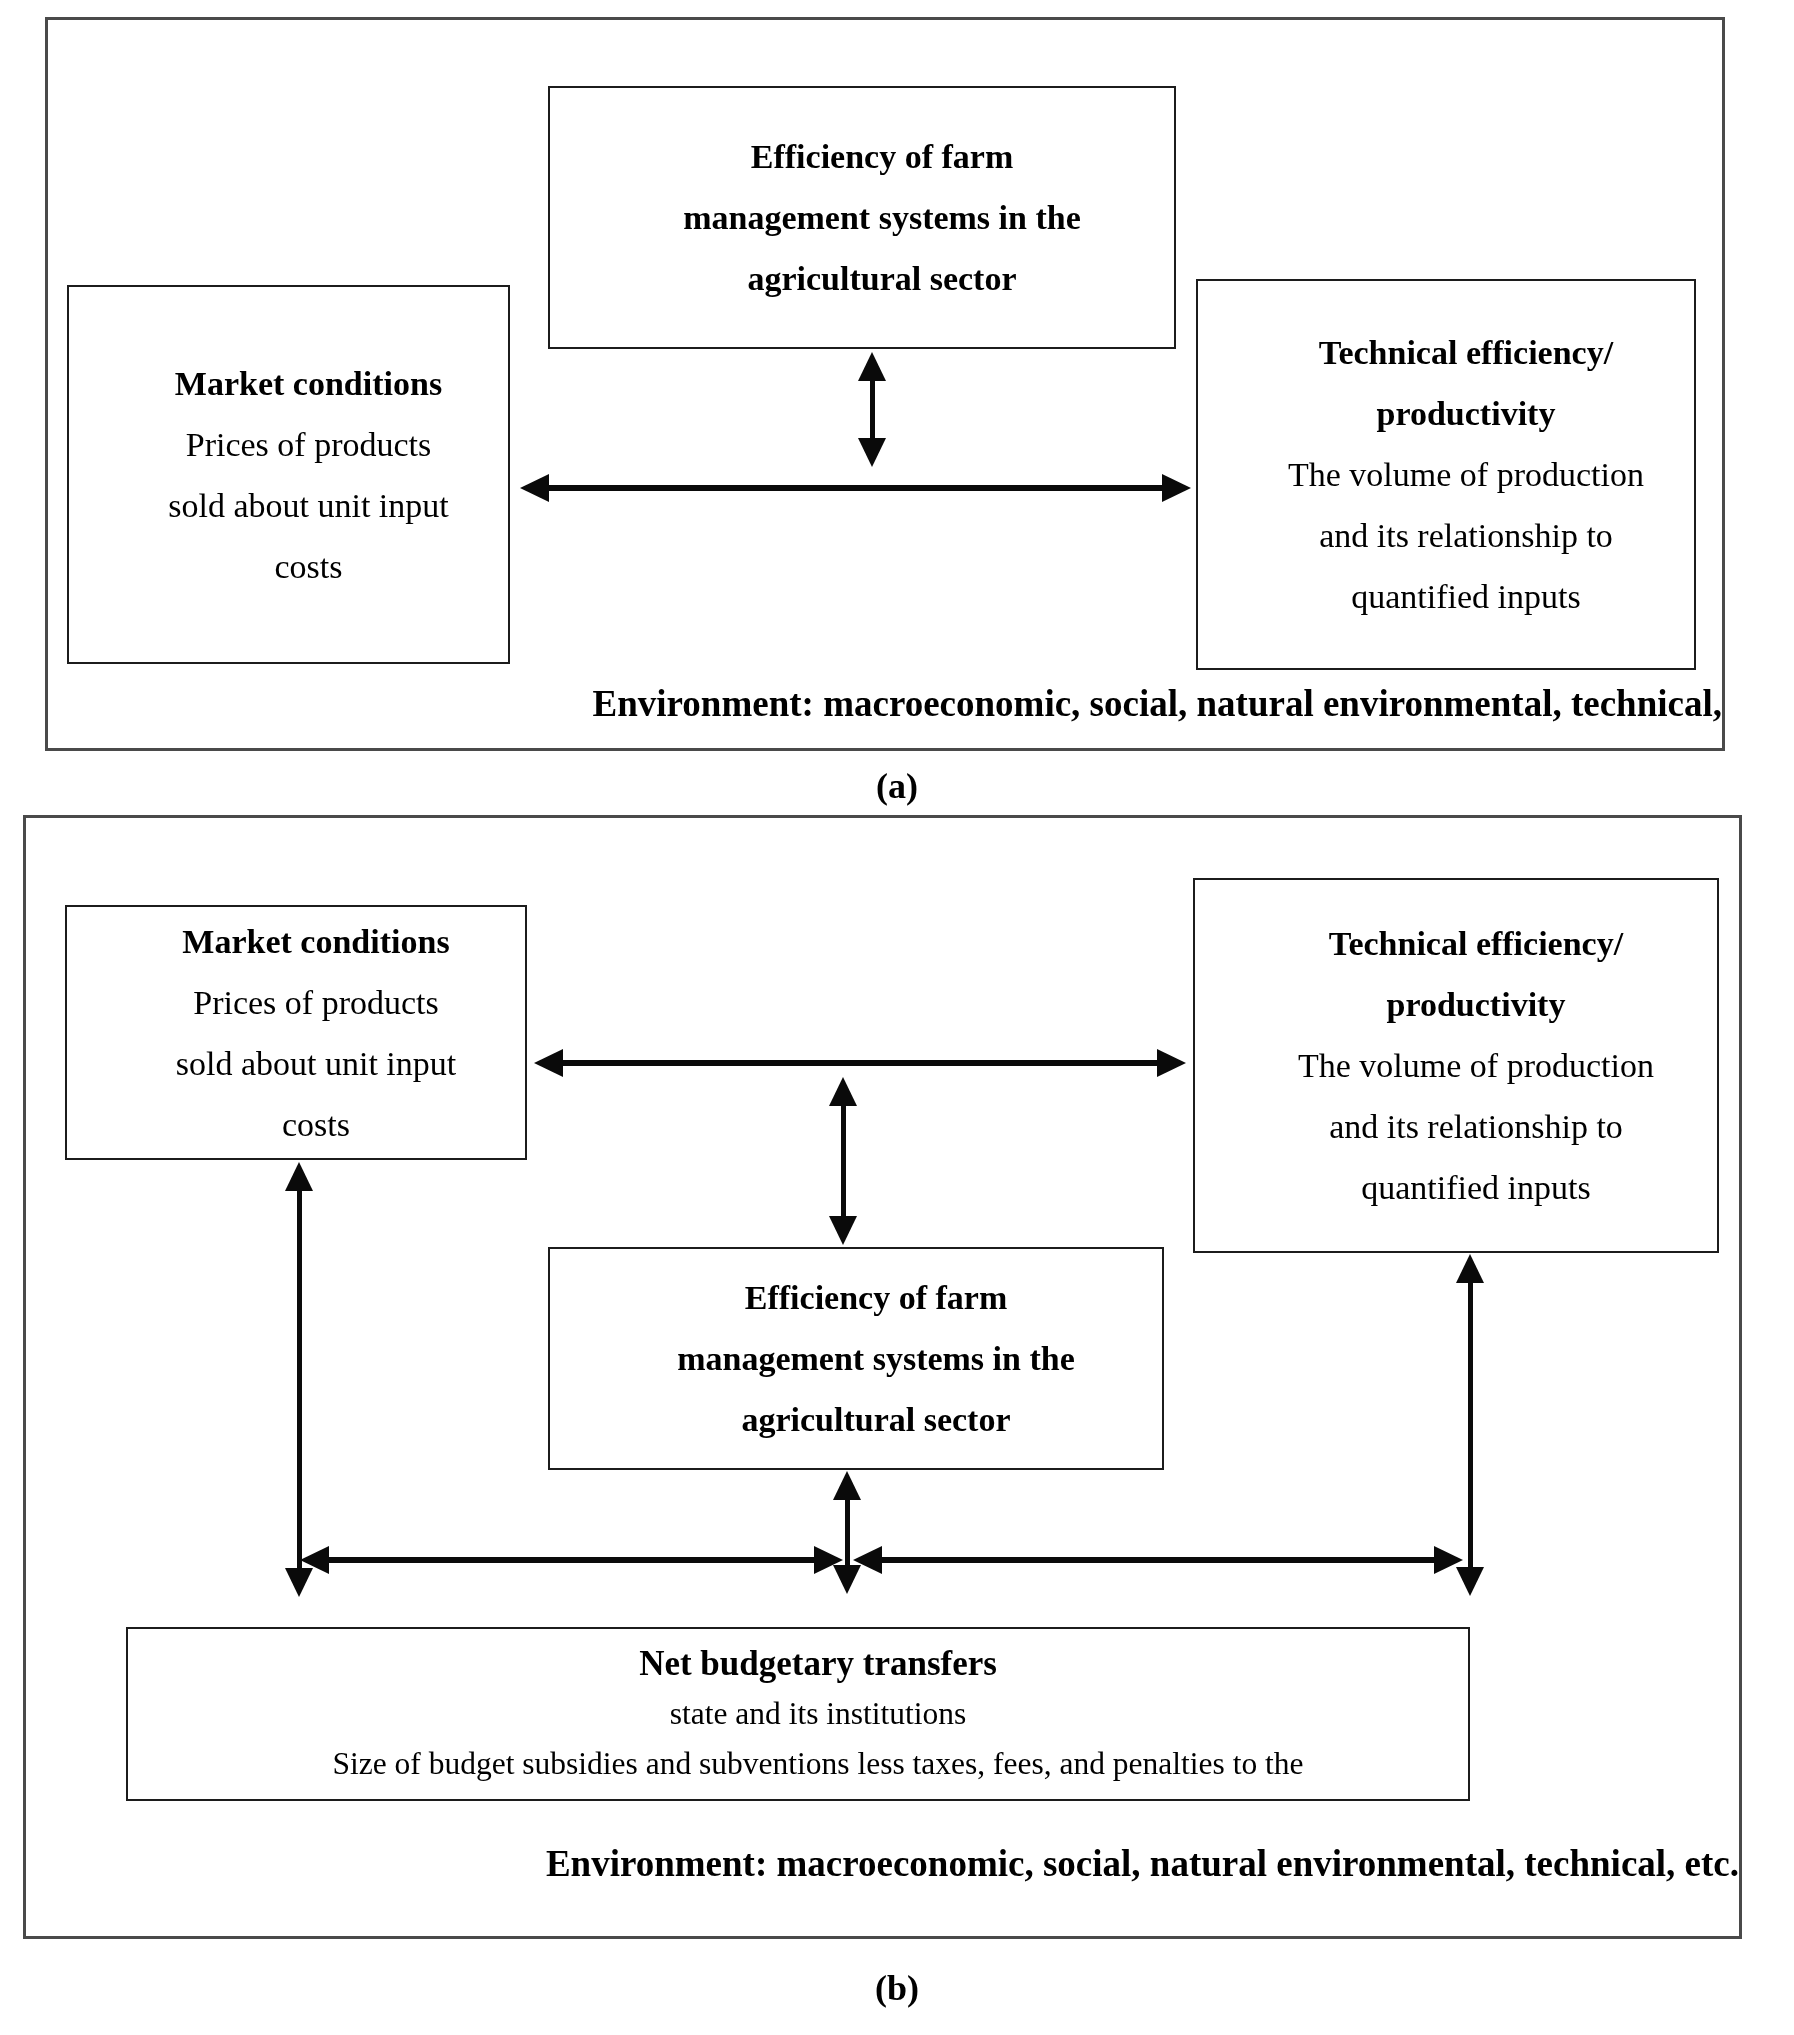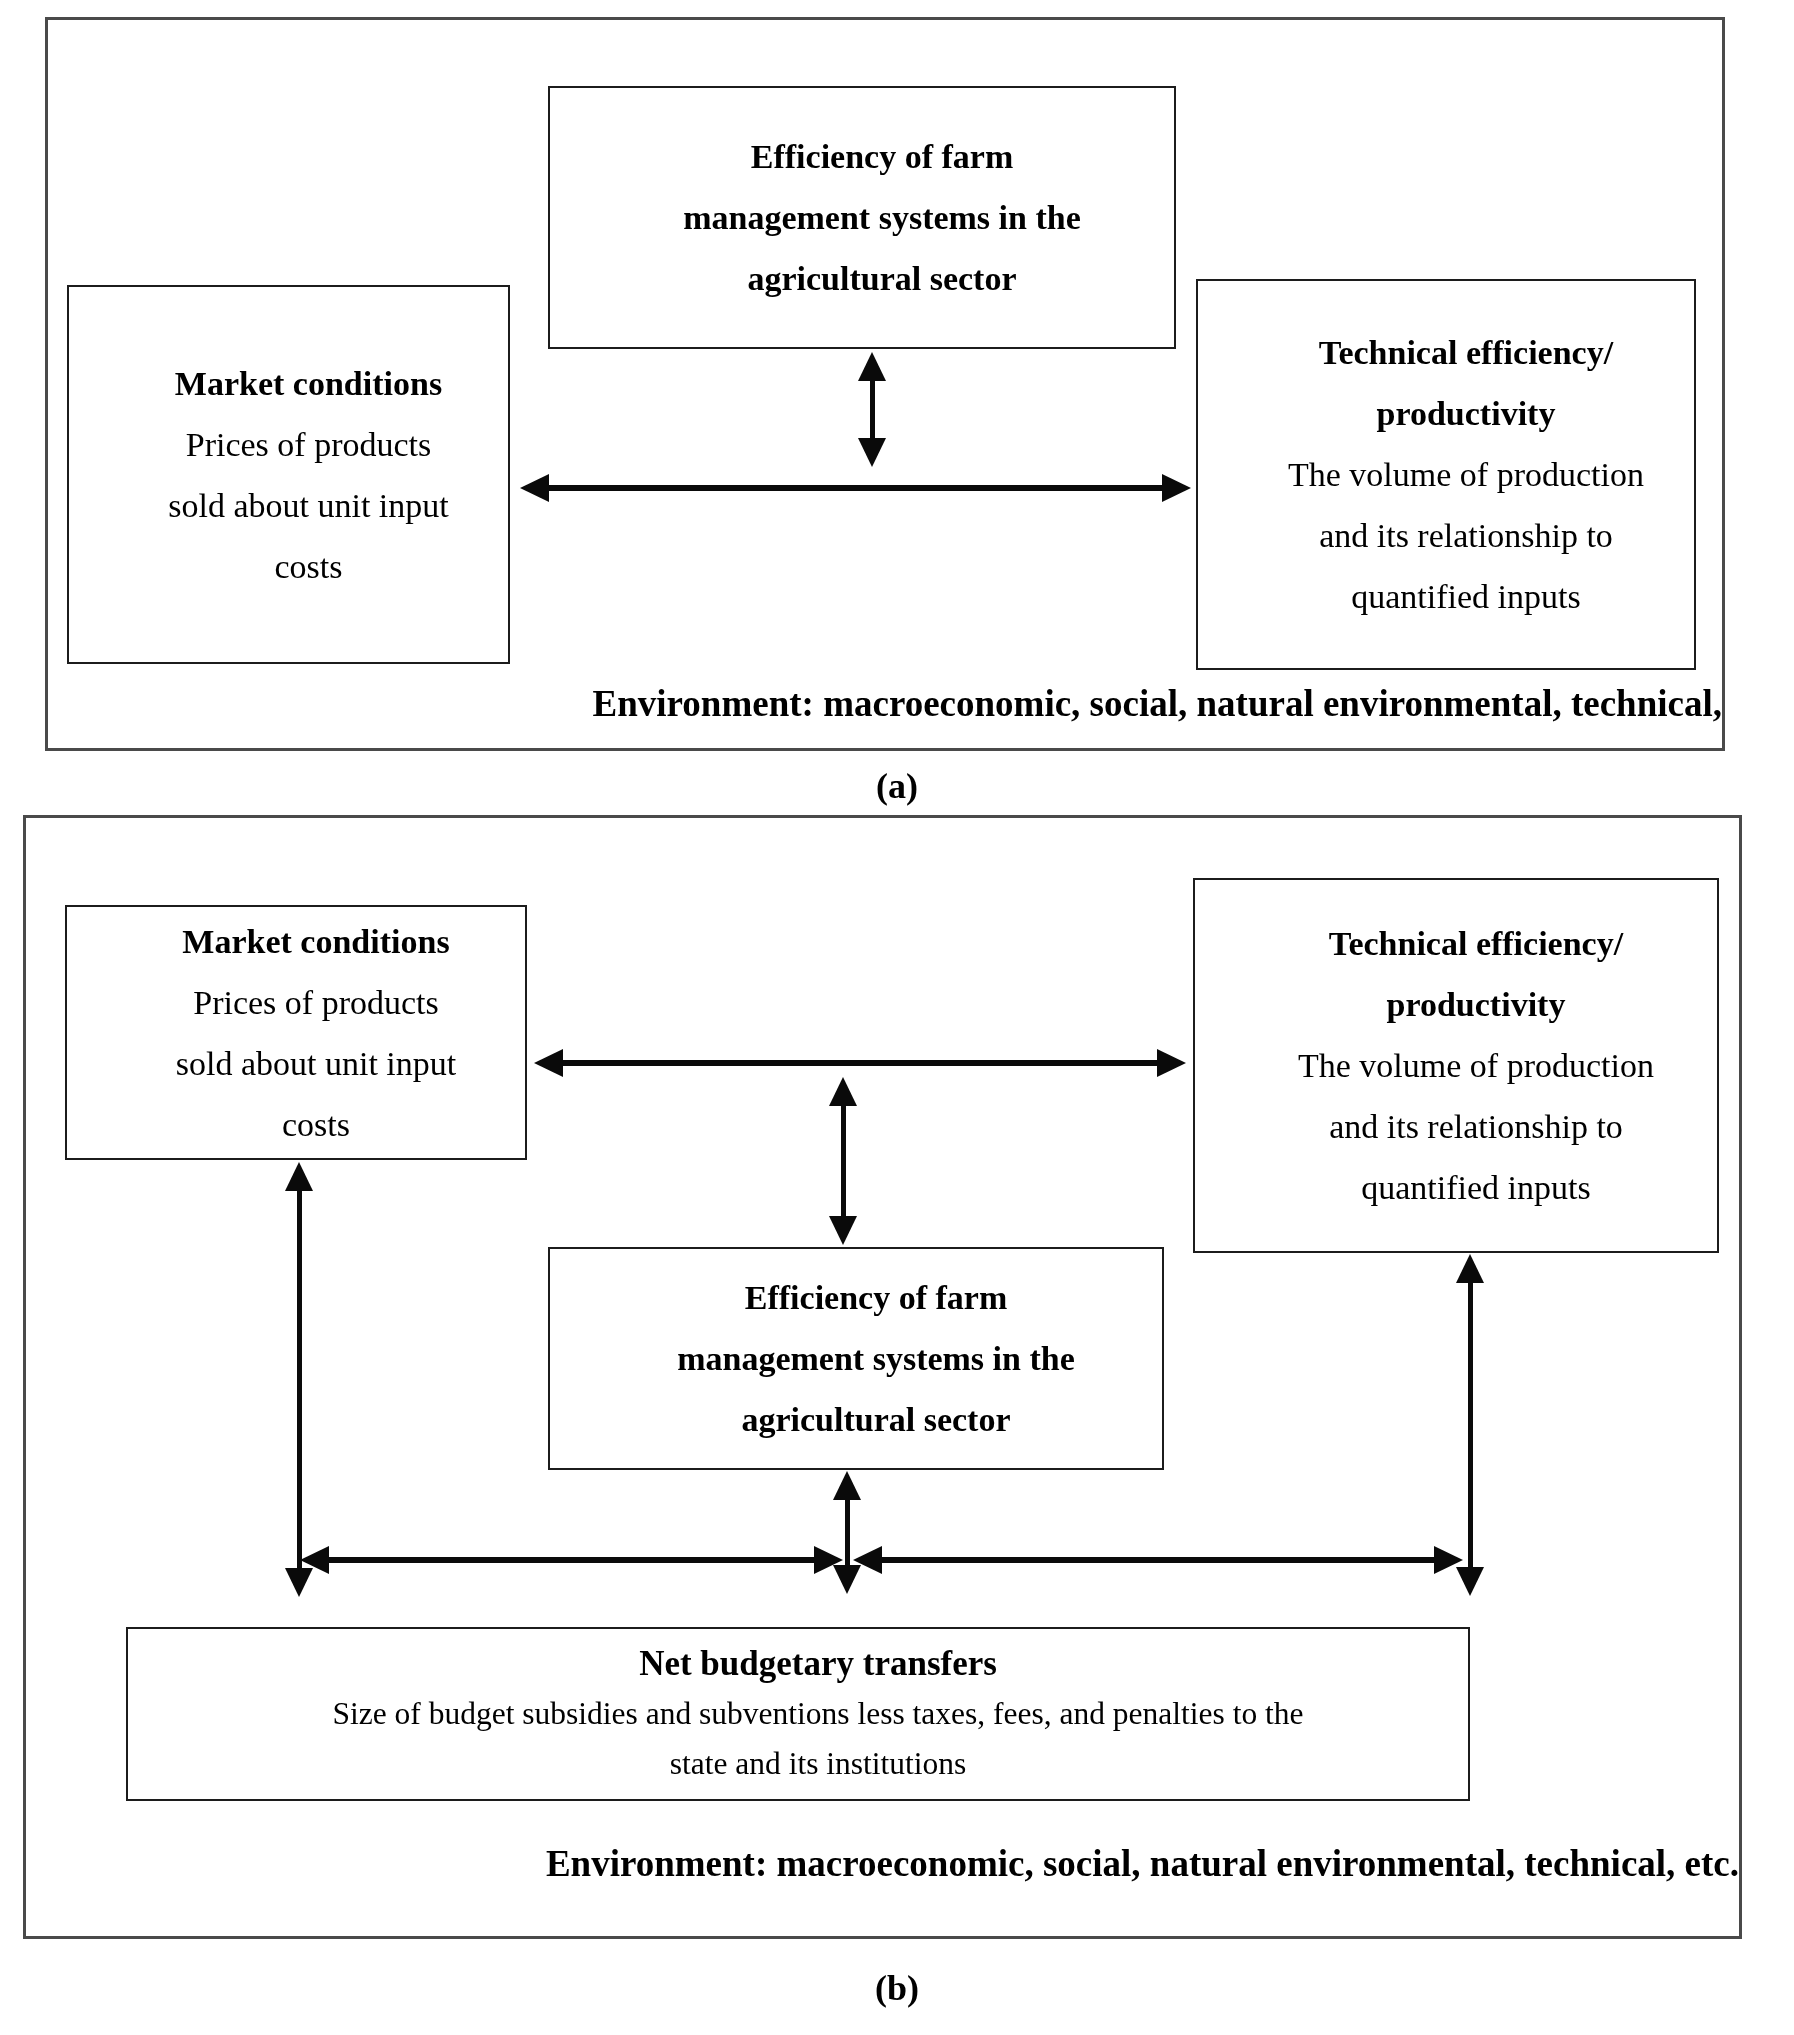--- a/index.html
+++ b/index.html
@@ -209,22 +209,22 @@
       <div class="txt">
         <span class="ln b">Efficiency of farm</span>
         <span class="ln b">management systems in the</span>
         <span class="ln b">agricultural sector</span>
       </div>
     </div>
 
     <div class="box box-b-net">
       <div class="txt">
         <span class="ln b title">Net budgetary transfers</span>
+        <span class="ln bodyl">state and its institutions</span>
         <span class="ln bodyl">Size of budget subsidies and subventions less taxes, fees, and penalties to the</span>
-        <span class="ln bodyl">state and its institutions</span>
       </div>
     </div>
 
     <div class="ah ar-b-top-h"></div>
     <div class="av ar-b-top-v"></div>
     <div class="av ar-b-mid-v"></div>
     <div class="ah ar-b-left-h"></div>
     <div class="ah ar-b-right-h"></div>
     <div class="av ar-b-left-v"></div>
     <div class="av ar-b-right-v"></div>

